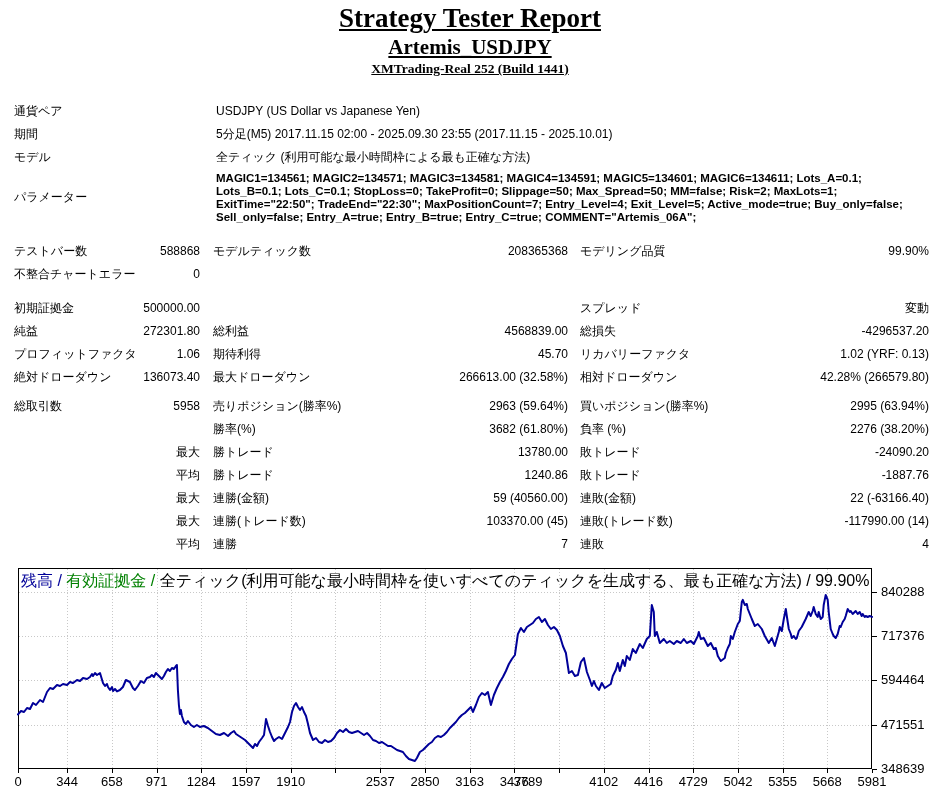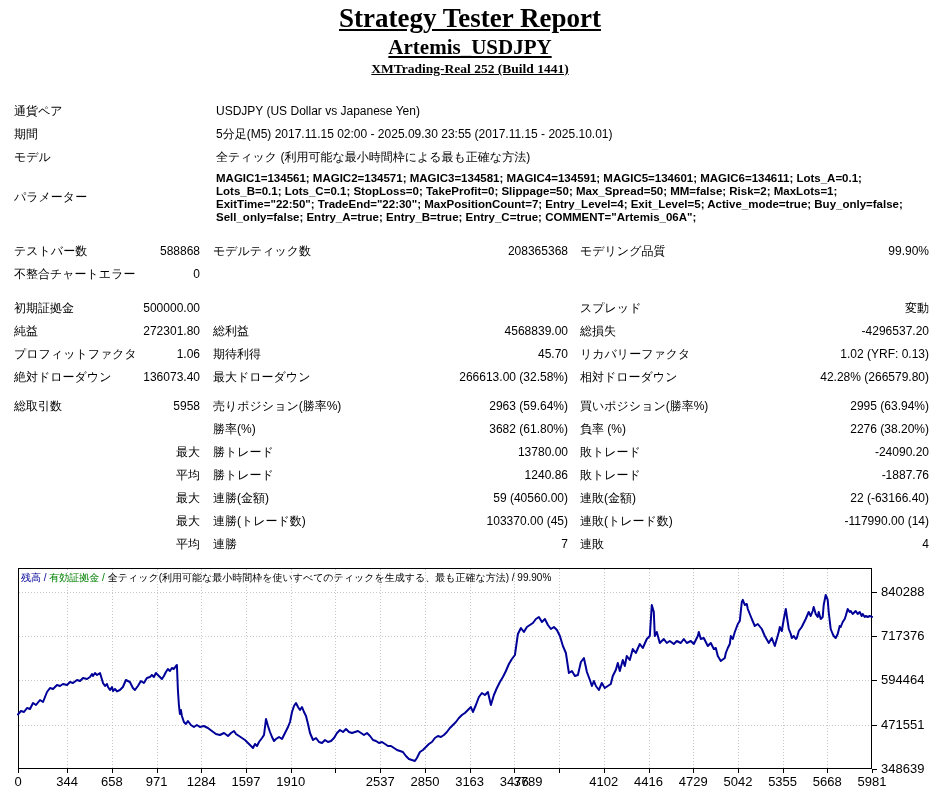--- a/index.html
+++ b/index.html
@@ -28,21 +28,21 @@
   .srow .c2{left:0;width:200px;text-align:right;}
   .srow .c3{left:213px;}
   .srow .c4{left:212px;width:356px;text-align:right;}
   .srow .c5{left:580px;}
   .srow .c6{left:579px;width:350px;text-align:right;}
   .gap11{margin-top:11px;}
   .gap6{margin-top:6px;}
   
   .chart-wrap{position:absolute;top:568px;left:0;width:940px;height:221px;}
   #chart-svg{position:absolute;top:0;left:0;}
-  .legend{position:absolute;top:3px;left:21px;font-size:10px;white-space:nowrap;}
+  .legend{position:absolute;top:3px;left:21px;font-size:16px;white-space:nowrap;}
   .lg-balance,.sep1{color:#000099;}
   .lg-equity,.sep2{color:#008000;}
   .ylab{position:absolute;left:881px;width:58px;font-size:13px;line-height:16px;text-align:left;}
   .xlab{position:absolute;top:206px;width:50px;font-size:13px;line-height:15px;text-align:center;}
 </style>
 </head>
 <body>
 
 <div class="hdr">
   <div class="t1">Strategy Tester Report</div>

